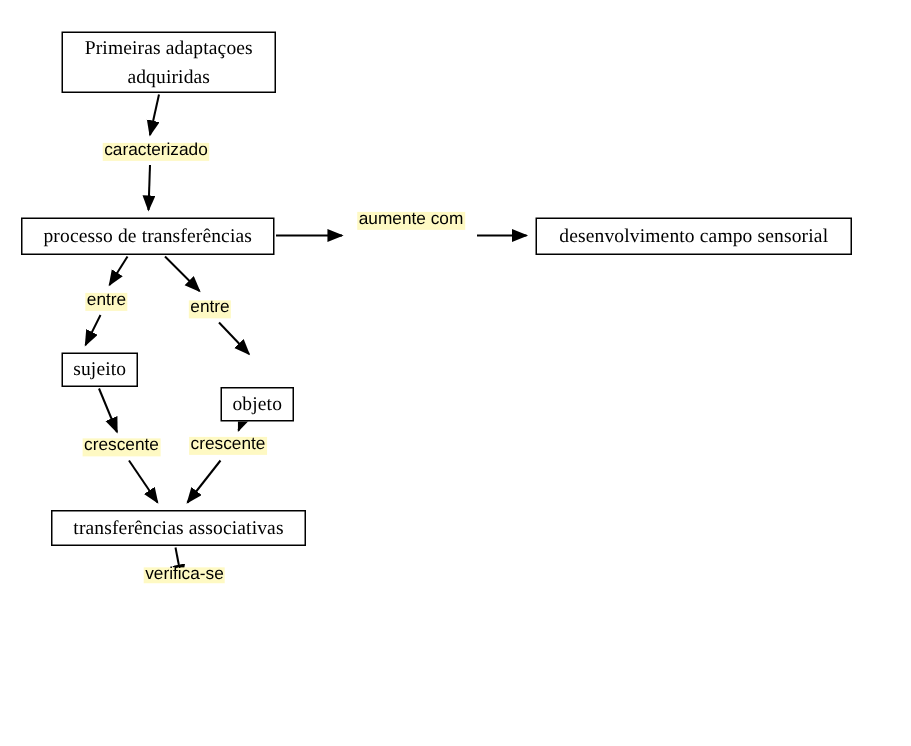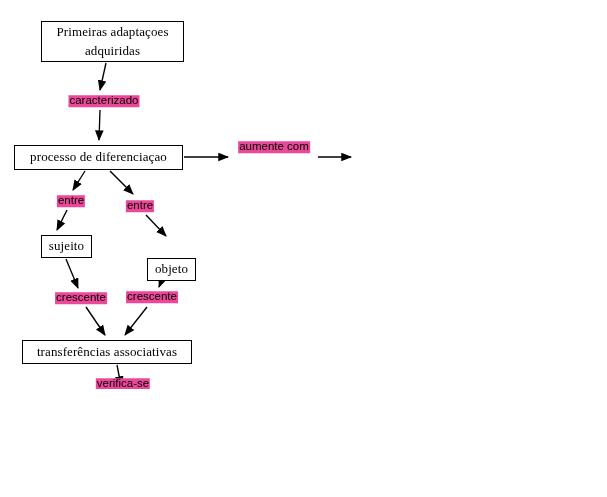--- a/index.html
+++ b/index.html
@@ -41,21 +41,21 @@
     white-space: pre-line;
     letter-spacing: 0.1px;
   }
   .link-label {
     position: absolute;
     color: #000000;
     font-family: "Liberation Sans", "DejaVu Sans", sans-serif;
     font-size: 11.5px;
     line-height: 1;
     white-space: nowrap;
-    background: #ec4899;
+    background: #fef9c3;
     padding: 0 1px;
     transform: translate(-50%, -50%);
     text-align: center;
   }
 </style>
 </head>
 <body>
 
 <div id="canvas">
 
@@ -78,24 +78,25 @@
         <line x1="86" y1="307" x2="105" y2="335" marker-end="url(#arrowhead)"></line>
         <line x1="168" y1="265" x2="159" y2="287" marker-end="url(#arrowhead)"></line>
         <line x1="147" y1="307" x2="125" y2="335" marker-end="url(#arrowhead)"></line>
         <line x1="117" y1="365" x2="121" y2="386" marker-end="url(#arrowhead)"></line>
         <line x1="124" y1="405" x2="130" y2="427" marker-end="url(#arrowhead)"></line>
       </g>
   </svg>
 
   <div class="node" style="left: 41px; top: 21px; width: 143px; height: 41px;">Primeiras adaptaçoes
 adquiridas</div>
-  <div class="node" style="left: 14px; top: 145px; width: 169px; height: 25px;">processo de diferenciaçao</div>
+  <div class="node" style="left: 14px; top: 145px; width: 169px; height: 25px;">processo de transferências</div>
+  <div class="node" style="left: 357px; top: 145px; width: 211px; height: 25px;">desenvolvimento campo sensorial</div>
   <div class="node" style="left: 41px; top: 235px; width: 51px; height: 23px;">sujeito</div>
   <div class="node" style="left: 147px; top: 258px; width: 49px; height: 23px;">objeto</div>
-  <div class="node" style="left: 22px; top: 340px; width: 170px; height: 24px;">transferências associativas</div>
+  <div class="node" style="left: 34px; top: 340px; width: 170px; height: 24px;">transferências associativas</div>
 
   <div class="link-label" style="left: 104px; top: 101px;">caracterizado</div>
   <div class="link-label" style="left: 274px; top: 147px;">aumente com</div>
   <div class="link-label" style="left: 71px; top: 201px;">entre</div>
   <div class="link-label" style="left: 140px; top: 206px;">entre</div>
   <div class="link-label" style="left: 81px; top: 298px;">crescente</div>
   <div class="link-label" style="left: 152px; top: 297px;">crescente</div>
   <div class="link-label" style="left: 123px; top: 384px;">verifica-se</div>
 
 </div>

